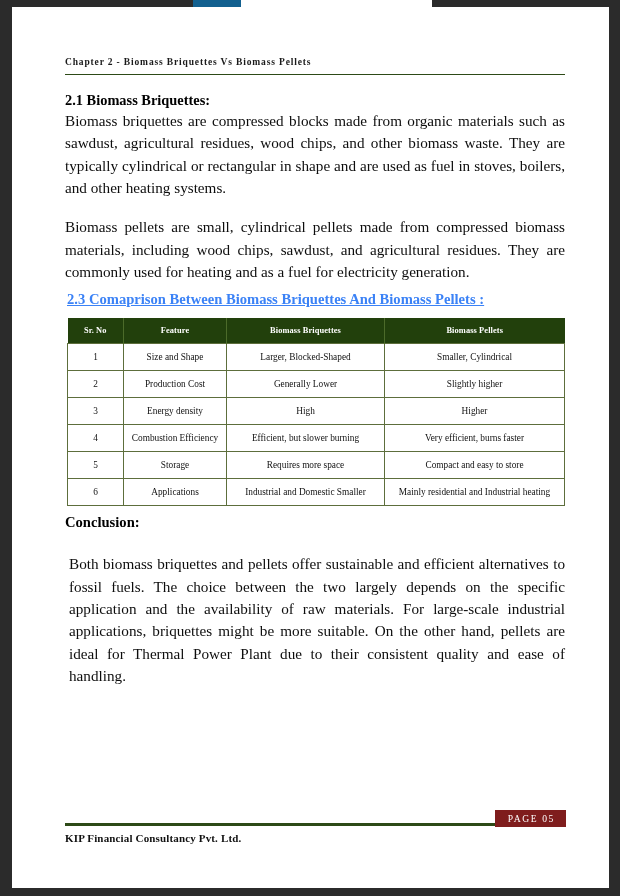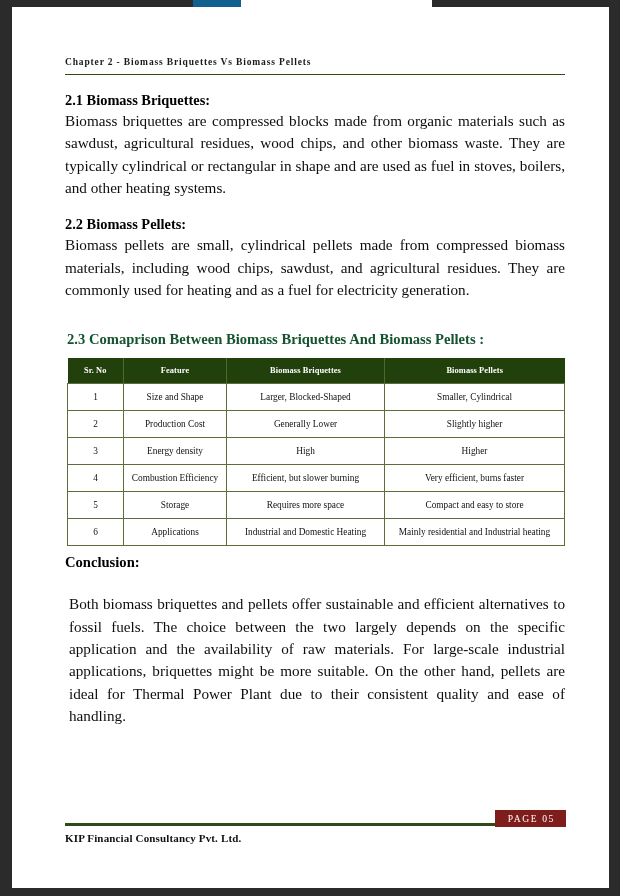--- a/index.html
+++ b/index.html
@@ -91,25 +91,26 @@
 
   h3.sub-heading {
     margin: 0 0 1px 0;
     font-size: 14.4px;
     font-weight: bold;
     color: #000000;
   }
   .section-block { margin-top: 17px; }
 
   h3.table-heading {
-    margin: 30px 0 10px 0;
+    margin: 8px 0 10px 0;
     font-size: 14.6px;
     font-weight: bold;
-    color: #14532d;
+    color: #3b82f6;
     padding-left: 2px;
+    text-decoration: underline;
   }
 
   
   table.comparison {
     width: 497px;
     border-collapse: collapse;
     table-layout: fixed;
     margin-left: 2px;
   }
   table.comparison thead th {
@@ -208,21 +209,20 @@
       <div class="chapter-header">Chapter 2 - Biomass Briquettes Vs Biomass Pellets</div>
       <div class="header-rule"></div>
 
 
       <div class="section-block">
         <h3 class="sub-heading">2.1 Biomass Briquettes:</h3>
         <p class="body-para">Biomass briquettes are compressed blocks made from organic materials such as sawdust, agricultural residues, wood chips, and other biomass waste. They are typically cylindrical or rectangular in shape and are used as fuel in stoves, boilers, and other heating systems.</p>
       </div>
 
       <div class="section-block">
-        <h3 class="sub-heading">2.2 Biomass Pellets:</h3>
         <p class="body-para">Biomass pellets are small, cylindrical pellets made from compressed biomass materials, including wood chips, sawdust, and agricultural residues. They are commonly used for heating and as a fuel for electricity generation.</p>
       </div>
 
       <h3 class="table-heading">2.3 Comaprison Between Biomass Briquettes And Biomass Pellets :</h3>
 
       <table class="comparison">
         <colgroup>
           <col class="c-sr">
             <col class="c-feat">
             <col class="c-briq">
@@ -263,21 +263,21 @@
           </tr>
           <tr>
             <td>5</td>
             <td>Storage</td>
             <td>Requires more space</td>
             <td>Compact and easy to store</td>
           </tr>
           <tr>
             <td>6</td>
             <td>Applications</td>
-            <td>Industrial and Domestic Heating</td>
+            <td>Industrial and Domestic Smaller</td>
             <td>Mainly residential and Industrial heating</td>
           </tr>
         </tbody>
       </table>
 
       <h3 class="conclusion-heading">Conclusion:</h3>
       <p class="conclusion-para">Both biomass briquettes and pellets offer sustainable and efficient alternatives to fossil fuels. The choice between the two largely depends on the specific application and the availability of raw materials. For large-scale industrial applications, briquettes might be more suitable. On the other hand, pellets are ideal for Thermal Power Plant due to their consistent quality and ease of handling.</p>
 
     </div>
 

